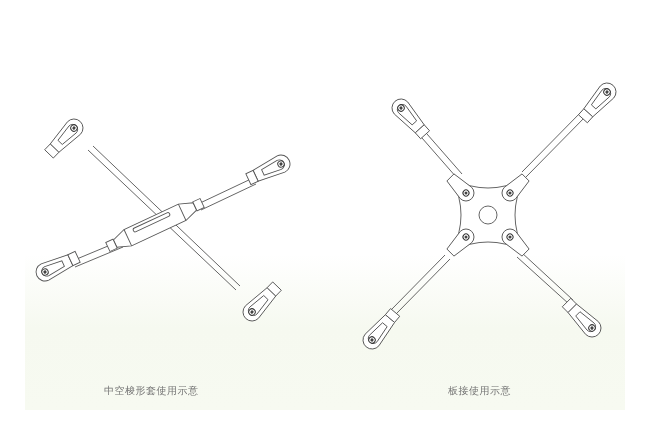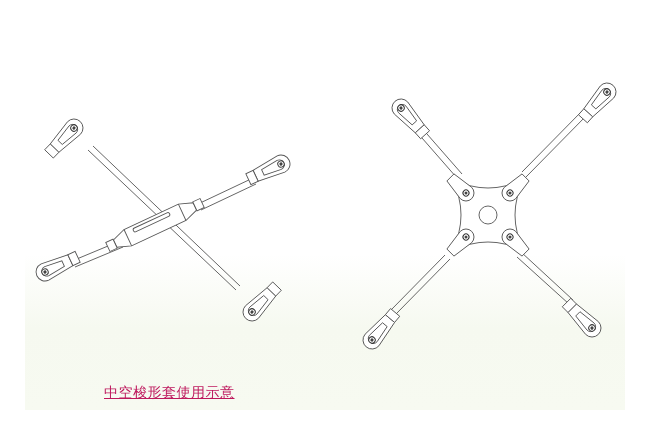--- a/index.html
+++ b/index.html
@@ -4,22 +4,22 @@
 <style>
   html, body { margin:0; padding:0; background:#ffffff; }
   body { width:650px; height:434px; position:relative; overflow:hidden;
          font-family:"DejaVu Sans","Liberation Sans",sans-serif; }
   .panel-bg { position:absolute; left:25px; top:0; width:600px; height:410px;
               background:linear-gradient(to bottom,#ffffff 0%,#ffffff 62%,#f6f9f0 80%,#f7faf1 100%); }
   .figure { position:absolute; top:0; height:410px; }
   #fig-left { left:0; width:325px; }
   #fig-right { left:325px; width:325px; }
   svg { position:absolute; left:0; top:0; }
-  .caption { position:absolute; top:384px; font-size:14px; color:#be185d;
-             letter-spacing:0.5px; white-space:nowrap;text-decoration:underline; }
+  .caption { position:absolute; top:384px; font-size:10px; color:#737373;
+             letter-spacing:0.5px; white-space:nowrap; }
   #cap-left { left:104px; }
   #cap-right { left:448px; }
   .ln { fill:none; stroke:#555; stroke-width:0.9; }
   .rod { fill:#ffffff; stroke:#555; stroke-width:0.9; }
   .hole { fill:#ffffff; stroke:#333; stroke-width:1; }
   .bolt { fill:#444; }
 </style>
 </head>
 <body>
 
@@ -149,13 +149,14 @@
         <circle class="bolt" cx="0" cy="0" r="1.6"></circle>
     </g>
     <g transform="translate(267,328) rotate(135)">
       <path class="rod" d="M-9,0 A9,9 0 0 1 9,0 L6,28 L-6,28 Z"></path>
       <path class="ln" d="M-5,2 A5,5 0 0 1 5,2 L3,20 L-3,20 Z"></path>
       <rect class="rod" x="-6" y="28" width="12" height="8"></rect>
       <circle class="hole" cx="0" cy="0" r="3.2"></circle>
         <circle class="bolt" cx="0" cy="0" r="1.6"></circle>
     </g>
   </svg>
+  <div class="caption" id="cap-right" style="left:123px">板接使用示意</div>
 </div>
 
 </body></html>

